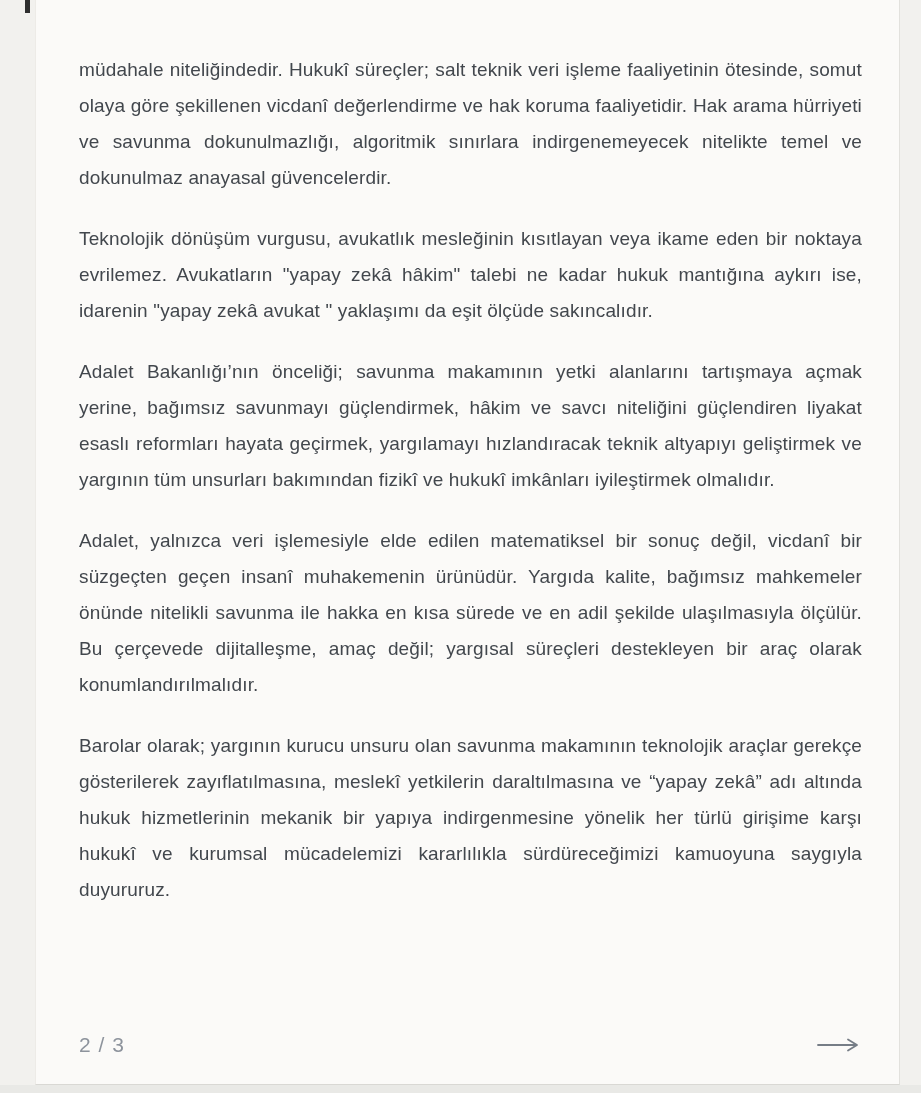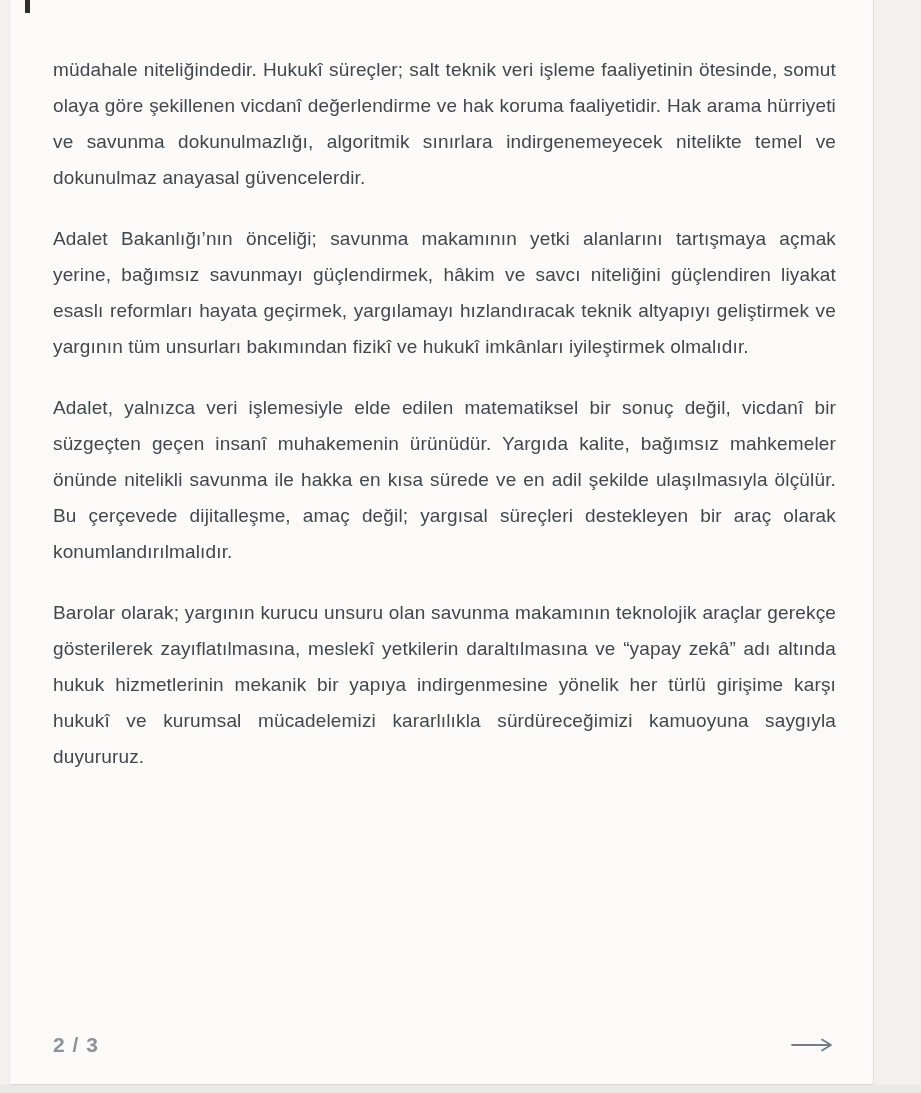--- a/index.html
+++ b/index.html
@@ -21,21 +21,21 @@
     font-family:"Liberation Sans", sans-serif;
   }
   .bottom-strip{
     position:absolute;
     left:0; top:1085px;
     width:921px; height:8px;
     background:#e9e9e6;
   }
   .page{
     position:absolute;
-    left:9px; top:0;
+    left:35px; top:0;
     width:865px; height:1085px;
     background:var(--page-background);
     border-left:1px solid #edebe7;
     border-right:1px solid var(--edge);
     border-bottom:1px solid #d9d8d4;
     padding:52px 37px 0 43px;
   }
   .photo-artifact{
     position:absolute;
     left:25px; top:0;
@@ -57,21 +57,20 @@
     right:37px;
     bottom:27px;
     display:flex;
     justify-content:space-between;
     align-items:center;
   }
   .pagination{
     font-size:21px;
     letter-spacing:1px;
     color:var(--muted);
-    font-weight:bold;
   }
   .next-button{
     background:none;
     border:none;
     padding:2px;
     margin:0;
     cursor:pointer;
     display:flex;
     align-items:center;
   }
@@ -85,20 +84,21 @@
   }
 </style>
 </head>
 <body>
 
 <div class="bottom-strip"></div>
 
 <div class="page">
   <div class="body-text">
     <p>müdahale niteliğindedir. Hukukî süreçler; salt teknik veri işleme faaliyetinin ötesinde, somut olaya göre şekillenen vicdanî değerlendirme ve hak koruma faaliyetidir. Hak arama hürriyeti ve savunma dokunulmazlığı, algoritmik sınırlara indirgenemeyecek nitelikte temel ve dokunulmaz anayasal güvencelerdir.</p>
+    <p>Teknolojik dönüşüm vurgusu, avukatlık mesleğinin kısıtlayan veya ikame eden bir noktaya evrilemez. Avukatların "yapay zekâ hâkim" talebi ne kadar hukuk mantığına aykırı ise, idarenin "yapay zekâ avukat " yaklaşımı da eşit ölçüde sakıncalıdır.</p>
     <p>Adalet Bakanlığı’nın önceliği; savunma makamının yetki alanlarını tartışmaya açmak yerine, bağımsız savunmayı güçlendirmek, hâkim ve savcı niteliğini güçlendiren liyakat esaslı reformları hayata geçirmek, yargılamayı hızlandıracak teknik altyapıyı geliştirmek ve yargının tüm unsurları bakımından fizikî ve hukukî imkânları iyileştirmek olmalıdır.</p>
     <p>Adalet, yalnızca veri işlemesiyle elde edilen matematiksel bir sonuç değil, vicdanî bir süzgeçten geçen insanî muhakemenin ürünüdür. Yargıda kalite, bağımsız mahkemeler önünde nitelikli savunma ile hakka en kısa sürede ve en adil şekilde ulaşılmasıyla ölçülür. Bu çerçevede dijitalleşme, amaç değil; yargısal süreçleri destekleyen bir araç olarak konumlandırılmalıdır.</p>
     <p>Barolar olarak; yargının kurucu unsuru olan savunma makamının teknolojik araçlar gerekçe gösterilerek zayıflatılmasına, meslekî yetkilerin daraltılmasına ve “yapay zekâ” adı altında hukuk hizmetlerinin mekanik bir yapıya indirgenmesine yönelik her türlü girişime karşı hukukî ve kurumsal mücadelemizi kararlılıkla sürdüreceğimizi kamuoyuna saygıyla duyururuz.</p>
   </div>
 
   <div class="footer">
     <span class="pagination">2 / 3</span>
     <button class="next-button">
       <span>
         <svg width="44" height="16" viewBox="0 0 44 16" aria-hidden="true">

